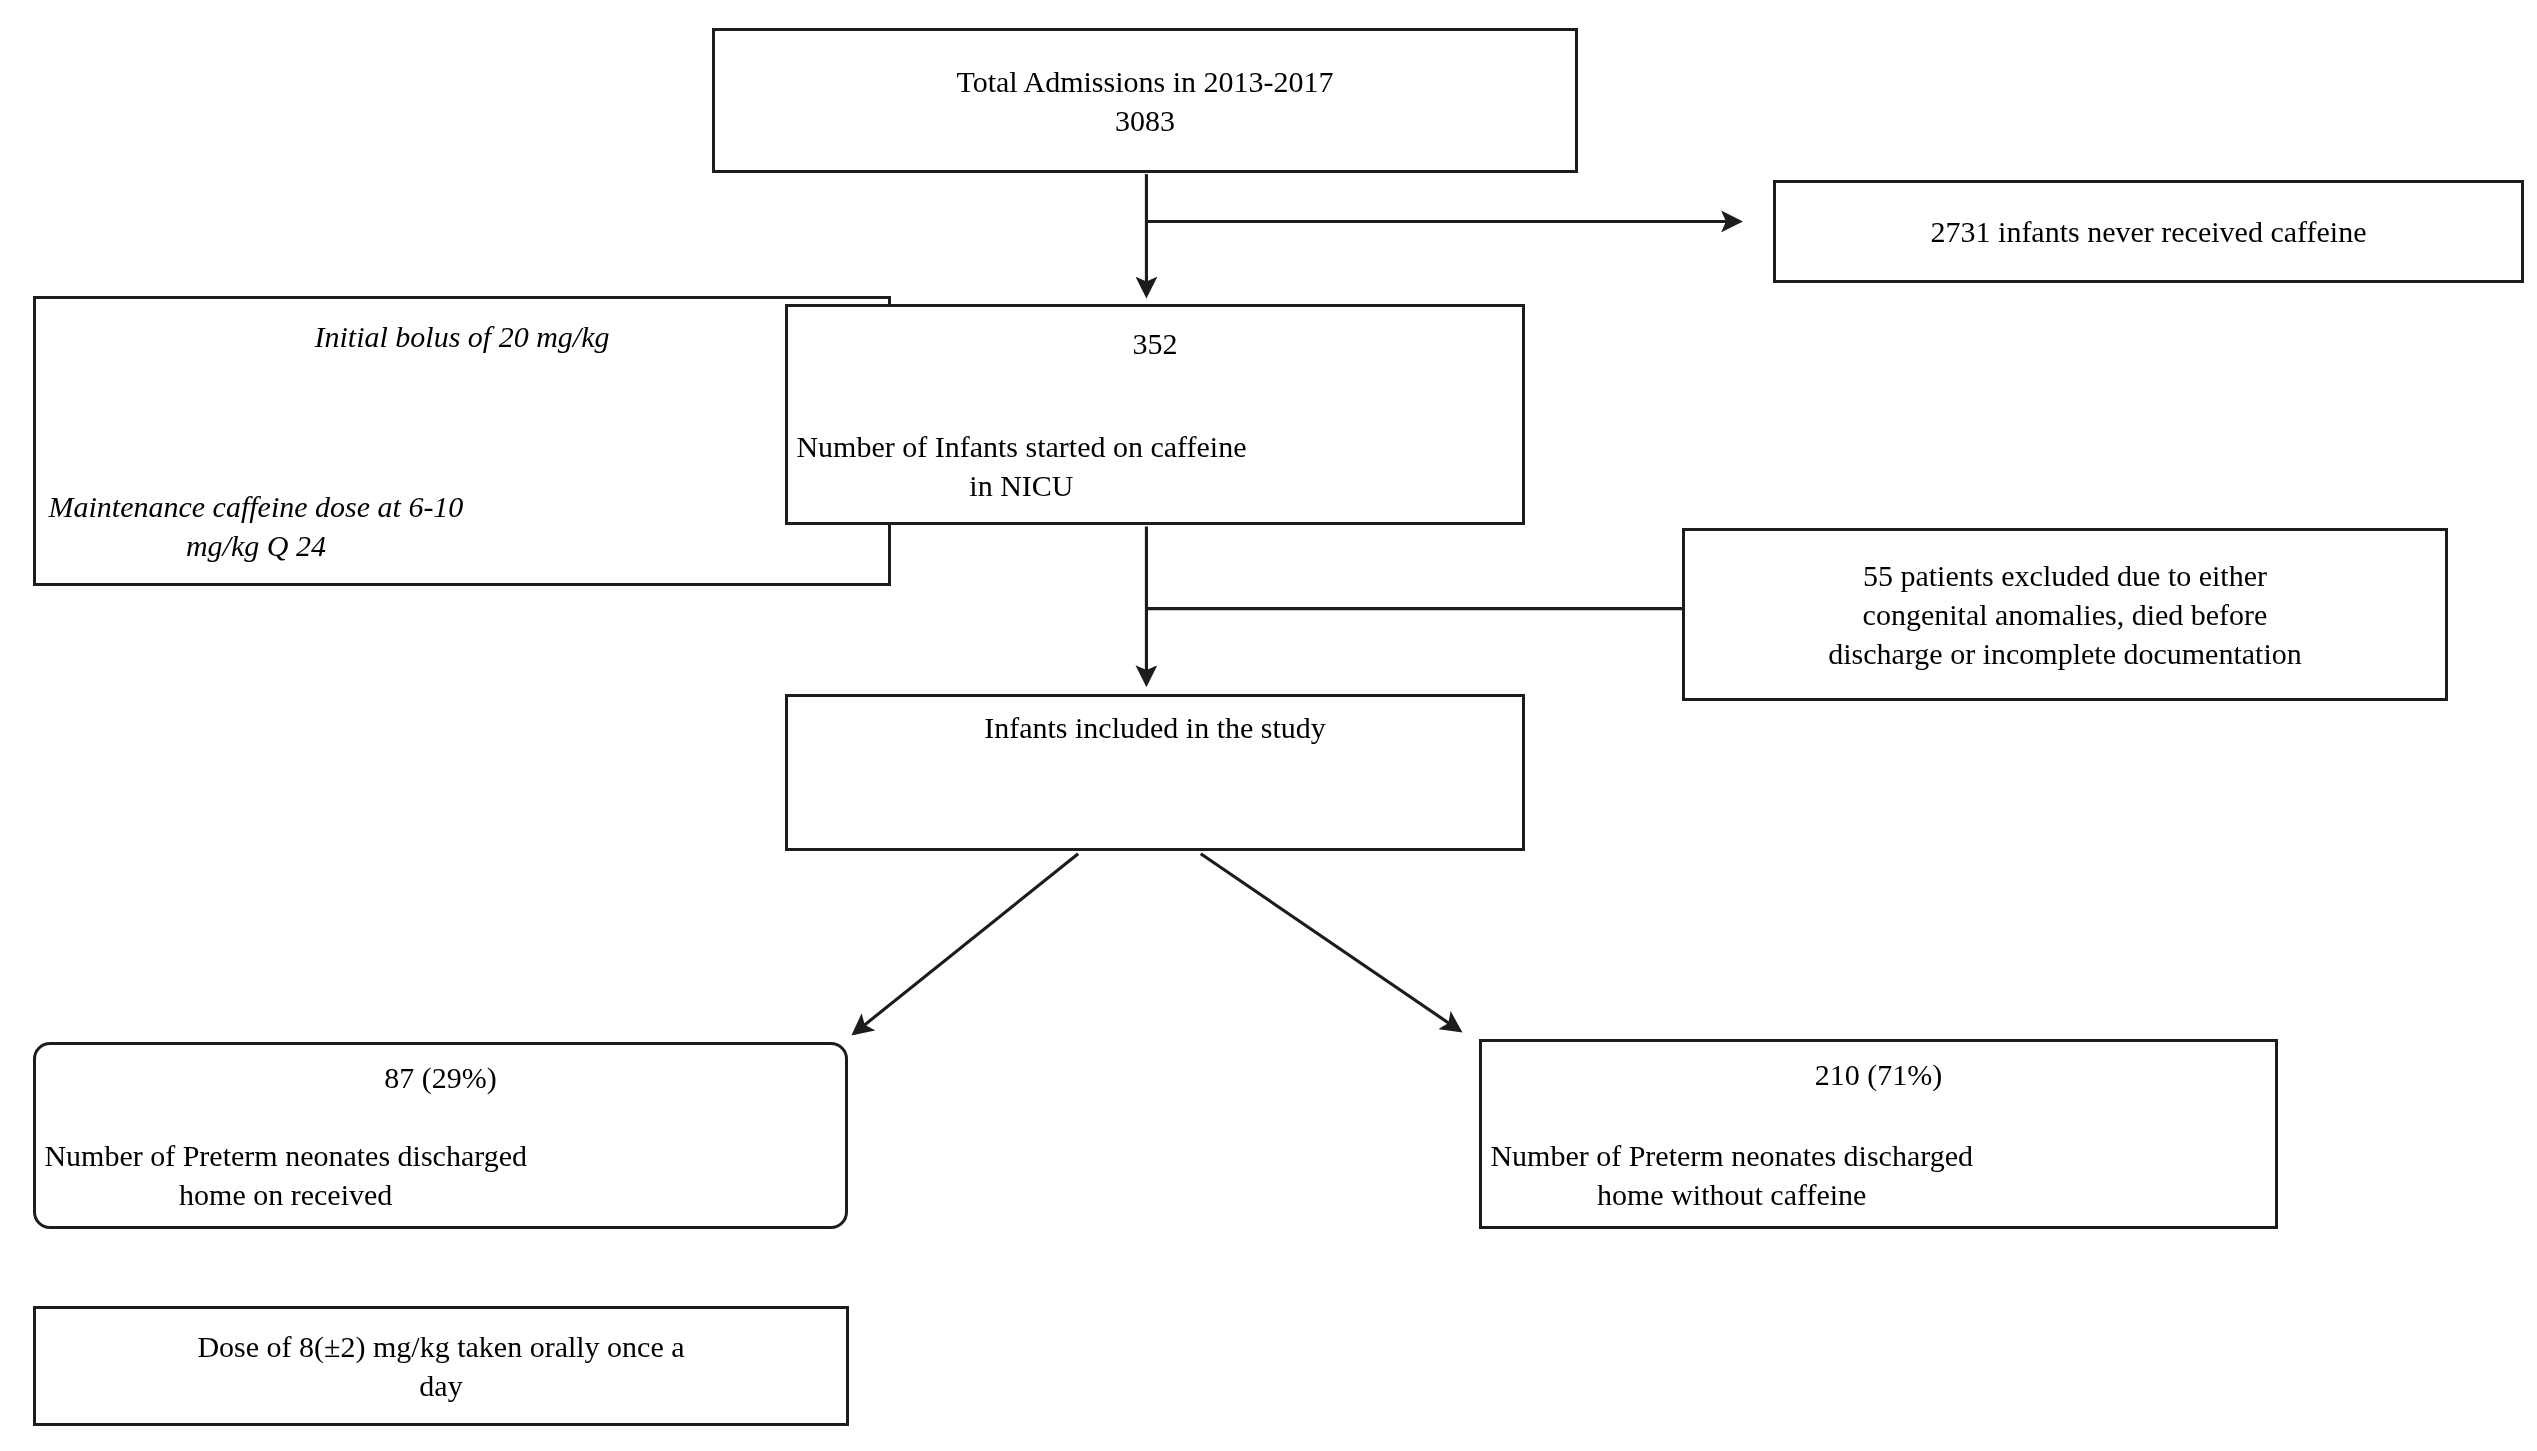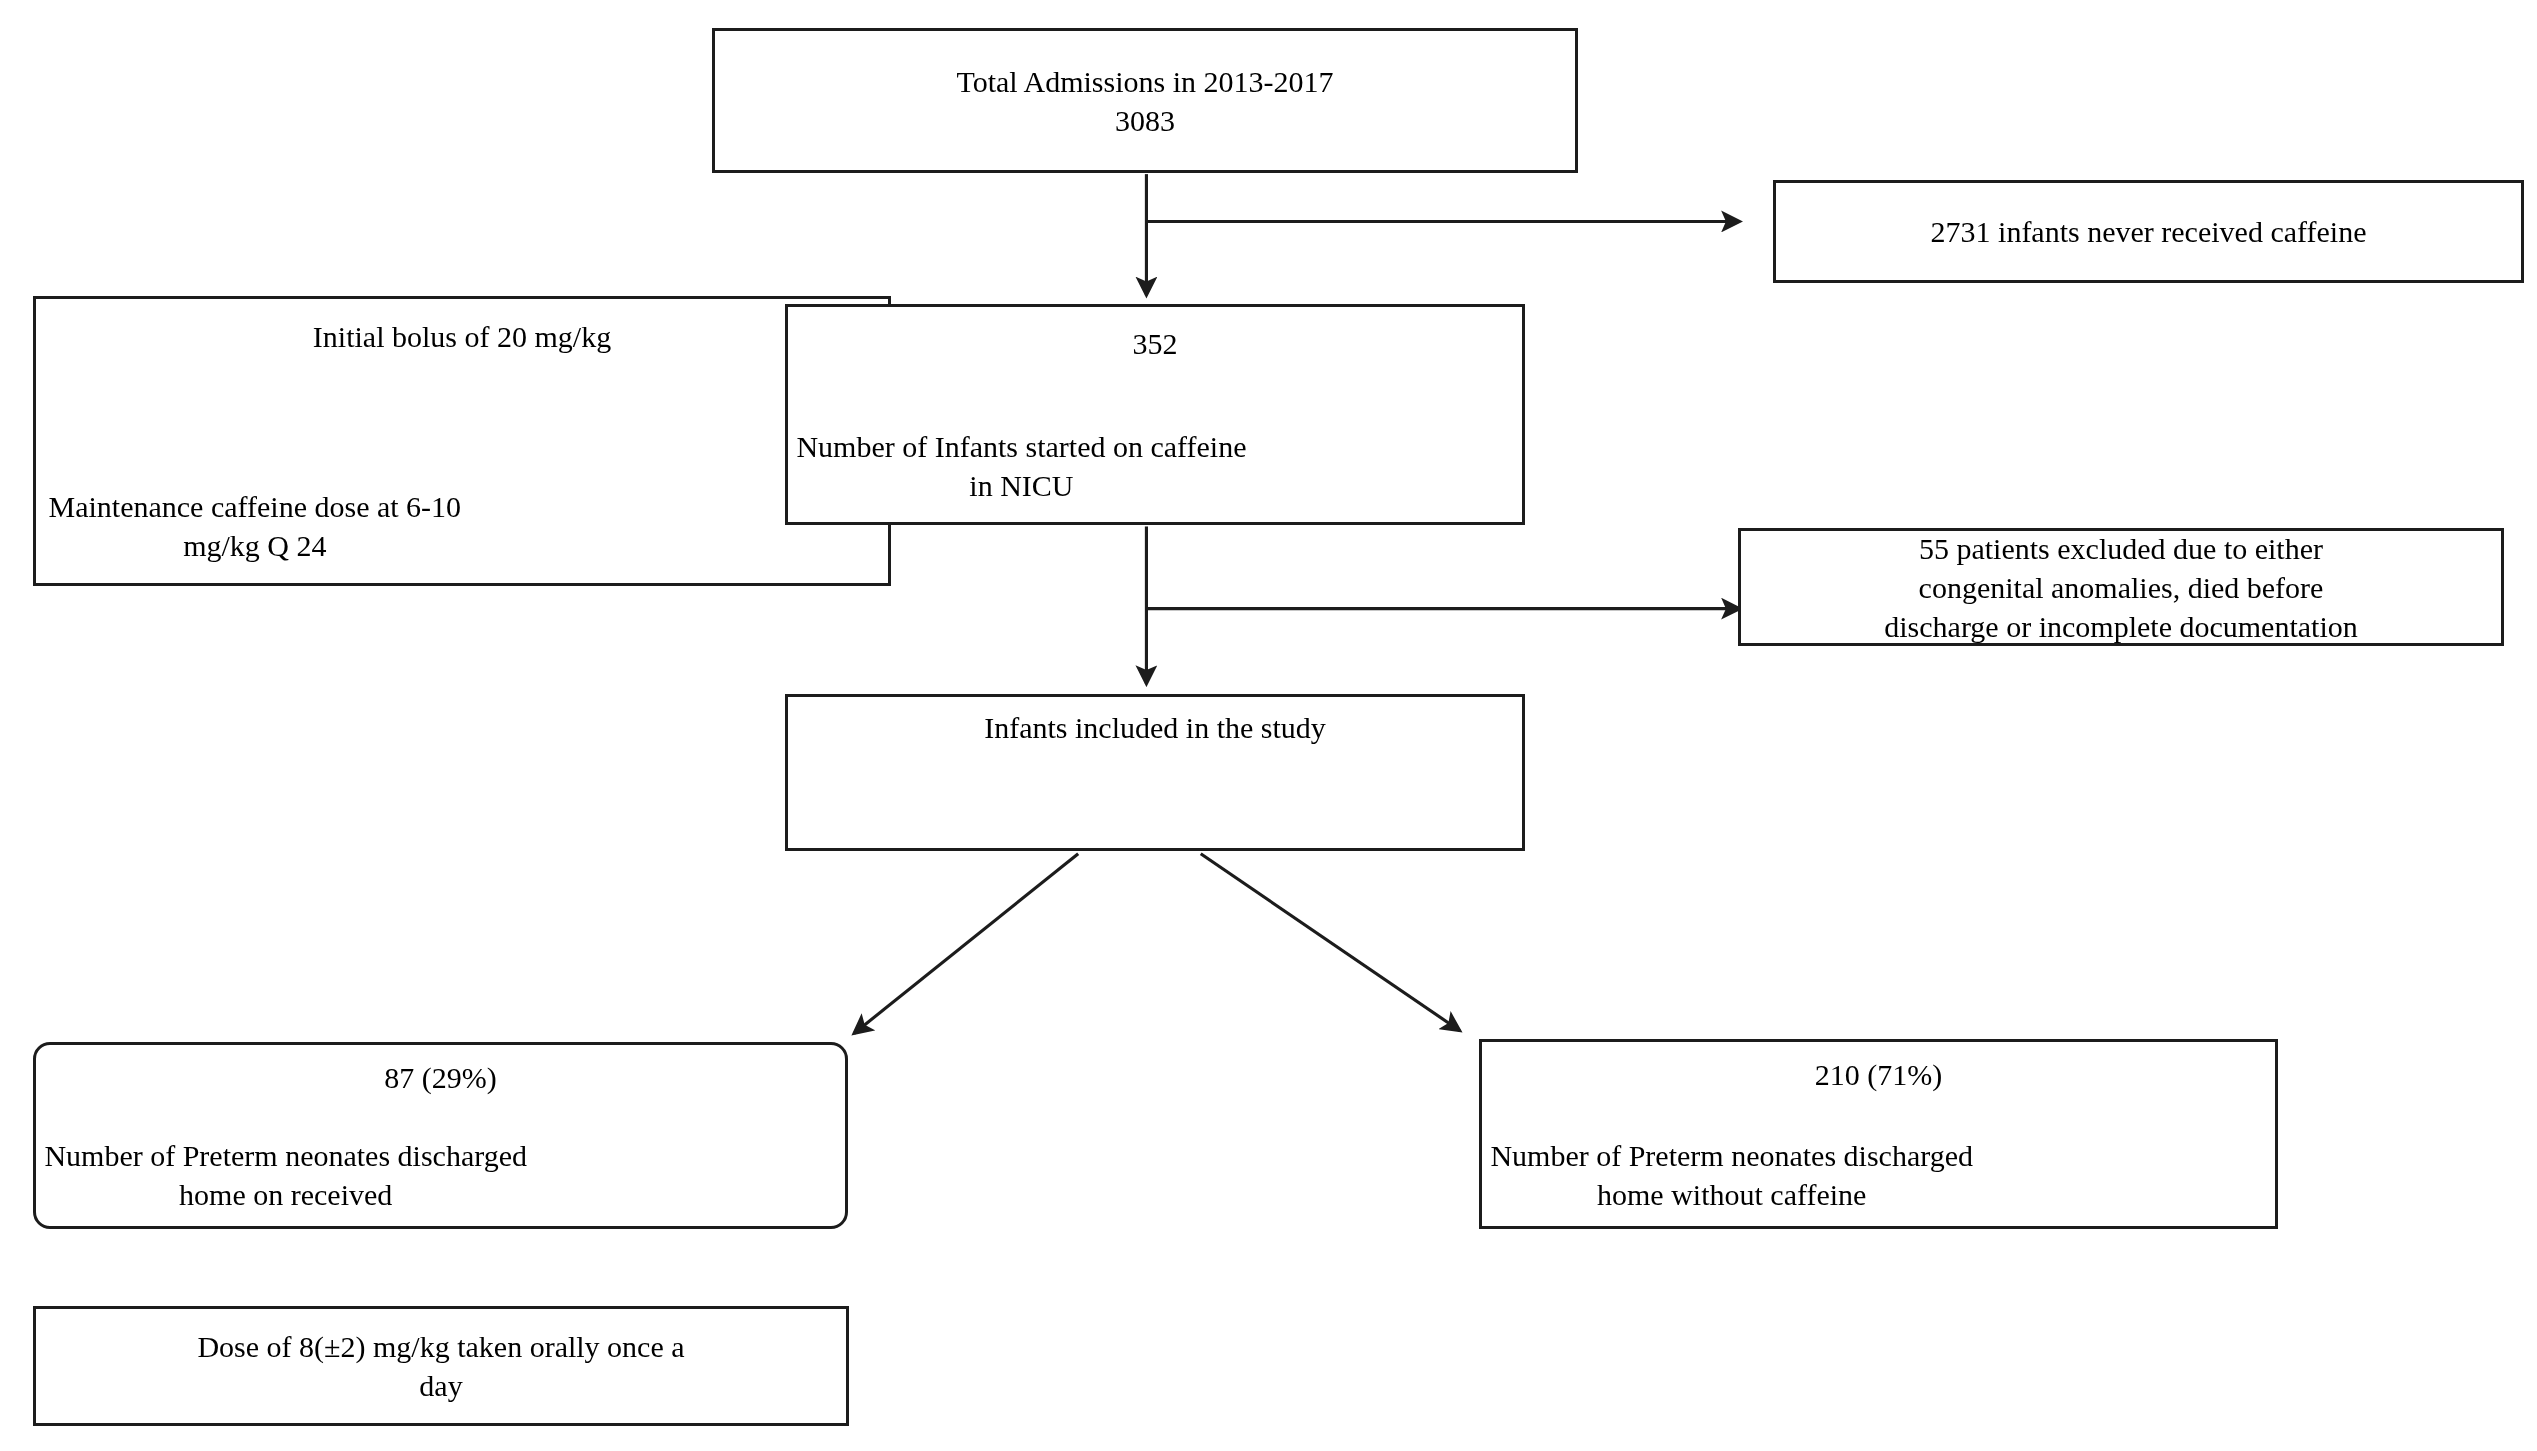--- a/index.html
+++ b/index.html
@@ -30,23 +30,23 @@
     font-size: 30px;
     line-height: 1.3;
     color: #000000;
   }
   .box .line { width: 100%; }
   
   .box.split { justify-content: space-between; }
 
   #box-total            { left: 712px; top: 28px;   width: 866px; height: 145px; }
   #box-never            { left: 1773px; top: 180px;  width: 751px; height: 103px; }
-  #box-dosing           { left: 33px;   top: 296px;  width: 858px; height: 290px; padding: 18px 12.5px; justify-content: space-between; }
+  #box-dosing           { left: 33px;   top: 296px;  width: 858px; height: 290px; padding: 18px 12.5px; justify-content: space-between; font-style: italic; }
   #box-started          { left: 785px; top: 304px;  width: 740px; height: 221px; padding: 16.7px 8.4px; }
-  #box-excluded         { left: 1738px; top: 528px;  width: 766px; height: 118px; padding: 4.2px 5.6px; }
+  #box-excluded         { left: 1682px; top: 528px;  width: 766px; height: 173px; padding: 4.2px 5.6px; }
   #box-included         { left: 785px; top: 694px;  width: 740px; height: 157px; padding: 11px 8.4px; }
   #box-home-on          { left: 33px;   top: 1042px; width: 815px; height: 187px; padding: 12.5px 8.4px; border-radius: 17px; }
   #box-home-without     { left: 1479px; top: 1039px; width: 799px; height: 190px; padding: 12.5px 8.4px; }
   #box-dose             { left: 33px;   top: 1306px; width: 816px; height: 120px; padding: 14px 7px; }
 </style>
 </head>
 <body>
 
 <div class="canvas">
 

